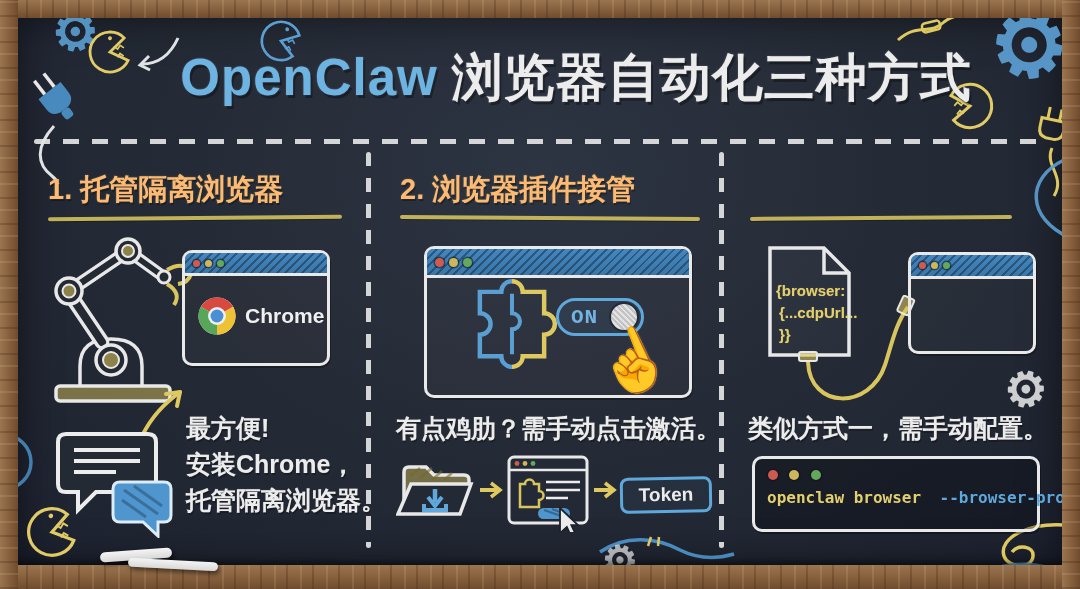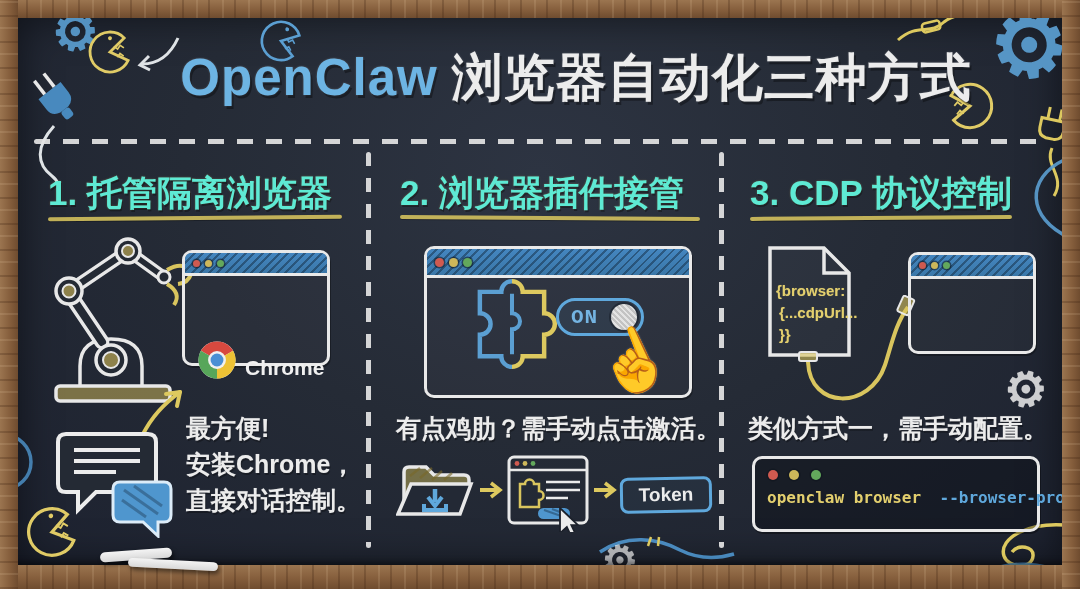--- a/index.html
+++ b/index.html
@@ -18,34 +18,34 @@
     repeating-linear-gradient(0deg, rgba(60,33,16,.25) 0 2px, rgba(255,255,255,0) 2px 14px, rgba(255,228,190,.12) 14px 16px, rgba(255,255,255,0) 16px 26px),
     linear-gradient(90deg,#9b7550 0%,#855e3c 55%,#6f4c2f 100%);}
   
   #title{left:0;top:44px;width:100%;text-align:center;font-size:51px;font-weight:bold;
     letter-spacing:1px;color:#ececec;text-shadow:2px 3px 0 rgba(0,0,0,.35), 0 0 2px rgba(255,255,255,.25);padding-left:36px;}
   #title .brand{color:#6db4e3;margin-right:14px;}
   
   .dash-h{height:5px;border-radius:3px;background:repeating-linear-gradient(90deg,#e4e4e4 0 16px,rgba(0,0,0,0) 16px 29px);opacity:.92;}
   .dash-v{width:5px;border-radius:3px;background:repeating-linear-gradient(180deg,#e4e4e4 0 14px,rgba(0,0,0,0) 14px 26px);opacity:.92;}
   
-  .heading{font-size:35px;font-weight:bold;color:#5eead4;white-space:nowrap;
+  .heading{font-size:29px;font-weight:bold;color:#fdba74;white-space:nowrap;
     text-shadow:1px 2px 0 rgba(0,0,0,.35),0 0 2px rgba(230,211,114,.35);}
   .underline{height:4px;background:#ddc95f;border-radius:3px;opacity:.85;box-shadow:0 1px 0 rgba(0,0,0,.3);}
   
   .note{font-size:25px;font-weight:bold;color:#ececec;line-height:36px;white-space:nowrap;
     text-shadow:1px 2px 0 rgba(0,0,0,.3),0 0 1px rgba(255,255,255,.3);}
   
   .win{border:3px solid #e9e9e9;border-radius:10px;background:rgba(255,255,255,.025);
     box-shadow:1px 2px 0 rgba(0,0,0,.3);}
   .bar{border-bottom:3px solid #e9e9e9;border-radius:6px 6px 0 0;display:flex;align-items:center;padding-left:8px;
     background:repeating-linear-gradient(135deg, rgba(8,24,40,.4) 0 2px, rgba(0,0,0,0) 2px 6px),linear-gradient(#4486c0,#3a77a8);}
   .dot{display:inline-block;border-radius:50%;width:7px;height:7px;margin-right:5px;box-shadow:0 0 0 1.5px rgba(15,20,30,.55);}
   .dr{background:#cf5a50;} .dy{background:#cdb75a;} .dg{background:#63a85c;}
-  .wbody{display:flex;align-items:flex-end;margin-top:44px;}
+  .wbody{display:flex;align-items:center;}
   .chrome-label{font-size:21px;font-weight:bold;color:#f0f0f0;margin-left:8px;}
   
   .toggle{border:3px solid #5fa8dc;border-radius:999px;display:flex;align-items:center;
     padding:0 4px 0 12px;background:rgba(95,168,220,.08);font-family:Liberation Mono, monospace;}
   .toggle .lbl{color:#74b4e2;font-weight:bold;font-size:21px;letter-spacing:1px;flex:1;}
   .toggle .knob{width:26px;height:26px;border-radius:50%;background:#e3e3e3;
     background-image:repeating-linear-gradient(45deg, rgba(0,0,0,.14) 0 2px, rgba(0,0,0,0) 2px 4px);
     box-shadow:0 0 0 2px rgba(20,26,36,.5);}
   
   .token{border:3px solid #5fa8dc;border-radius:8px;display:flex;align-items:center;justify-content:center;
@@ -198,21 +198,21 @@
     <path d="M16,8 h82 q8,0 8,8 v42 q0,8 -8,8 h-52 l-18,18 v-18 h-12 q-8,0 -8,-8 v-42 q0,-8 8,-8 Z" fill="#242a34" stroke="#ececec" stroke-width="4"></path>
     <line x1="24" y1="24" x2="90" y2="24" stroke="#ececec" stroke-width="4"></line>
     <line x1="24" y1="35" x2="90" y2="35" stroke="#ececec" stroke-width="4"></line>
     <line x1="24" y1="46" x2="66" y2="46" stroke="#ececec" stroke-width="4"></line>
     <path d="M70,56 h44 q7,0 7,7 v26 q0,7 -7,7 h-6 v14 l-15,-14 h-23 q-7,0 -7,-7 v-26 q0,-7 7,-7 Z" fill="#4f96ce" stroke="#dcecf8" stroke-width="3"></path>
     <path d="M74,64 l34,24 M84,60 l28,20 M72,74 l24,17" stroke="rgba(20,40,60,.35)" stroke-width="3"></path>
   </svg>
 
   <div class="abs note" style="left:186px;top:410px;">最方便!</div>
   <div class="abs note" style="left:186px;top:446px;">安装Chrome，</div>
-  <div class="abs note" style="left:186px;top:482px;">直接对话控制。</div>
+  <div class="abs note" style="left:186px;top:482px;">托管隔离浏览器。</div>
 
   <div class="abs heading" style="left:400px;top:170px;">2. 浏览器插件接管</div>
   <div class="abs underline" style="left:400px;top:216px;width:300px;transform:rotate(.4deg);"></div>
 
   <div class="abs win" style="left:424px;top:246px;width:262px;height:146px;">
     <div class="bar" style="height:26px;">
       <span class="dot dr" style="width:9px;height:9px;"></span>
       <span class="dot dy" style="width:9px;height:9px;"></span>
       <span class="dot dg" style="width:9px;height:9px;"></span>
     </div>
@@ -269,21 +269,20 @@
     </g>
   </svg>
   <svg class="abs" style="left:592px;top:481px;" width="26" height="18" viewBox="0 0 26 18">
     <line x1="2" y1="9" x2="19" y2="9" stroke="#ddc95f" stroke-width="4"></line>
     <path d="M13,2 L22,9 L13,16" fill="none" stroke="#ddc95f" stroke-width="3.5"></path>
   </svg>
   <div class="abs token" style="left:620px;top:477px;width:86px;height:30px;">
     <span>Token</span>
   </div>
 
-  <div class="abs heading" style="left:750px;top:170px;">3. CDP 协议控制</div>
   <div class="abs underline" style="left:750px;top:216px;width:262px;transform:rotate(-.4deg);"></div>
 
   <svg class="abs" style="left:762px;top:242px;" width="94" height="122" viewBox="0 0 94 122">
     <path d="M8,6 H62 L87,31 V113 H8 Z" fill="rgba(255,255,255,.03)" stroke="#e8e8e8" stroke-width="3.5"></path>
     <path d="M62,6 V31 H87" fill="none" stroke="#e8e8e8" stroke-width="3.5"></path>
     <rect x="37" y="110" width="18" height="9" rx="2" fill="rgba(217,197,94,.6)" stroke="#e8e8e8" stroke-width="2"></rect>
   </svg>
   <div class="abs filecode" style="left:776px;top:280px;">{browser:</div>
   <div class="abs filecode" style="left:779px;top:302px;text-align:center;">{...cdpUrl...</div>
   <div class="abs filecode" style="left:779px;top:324px;">}}</div>

